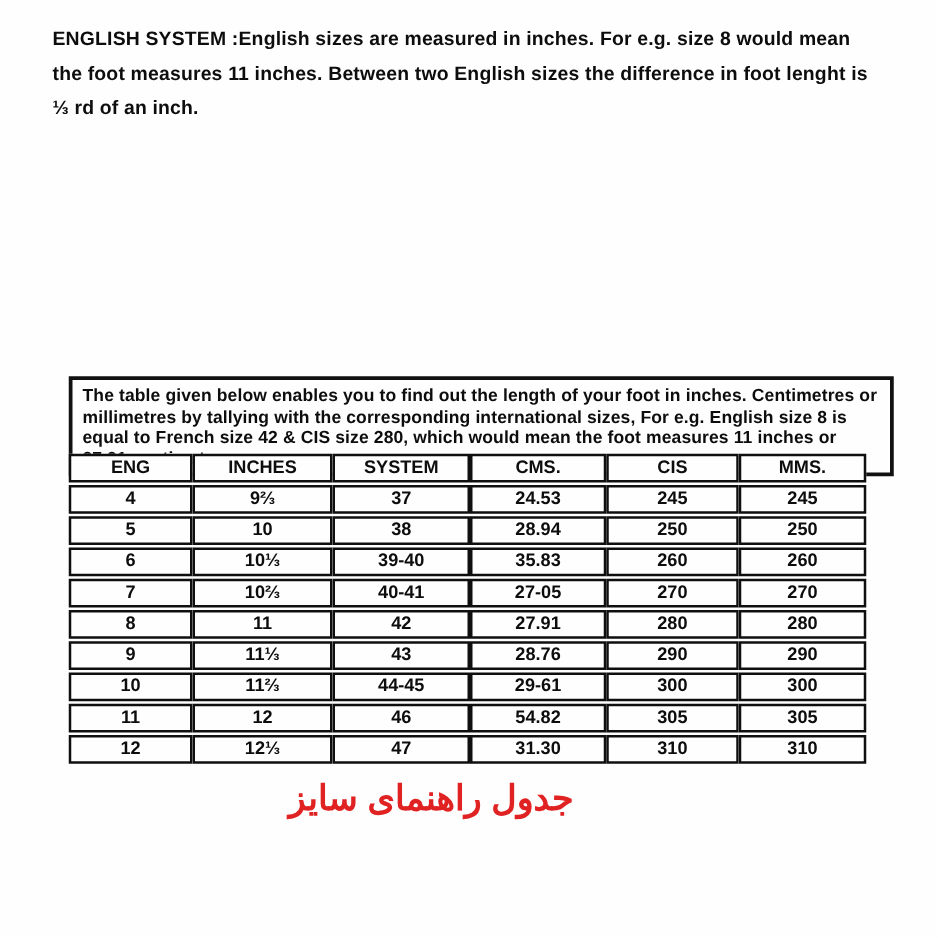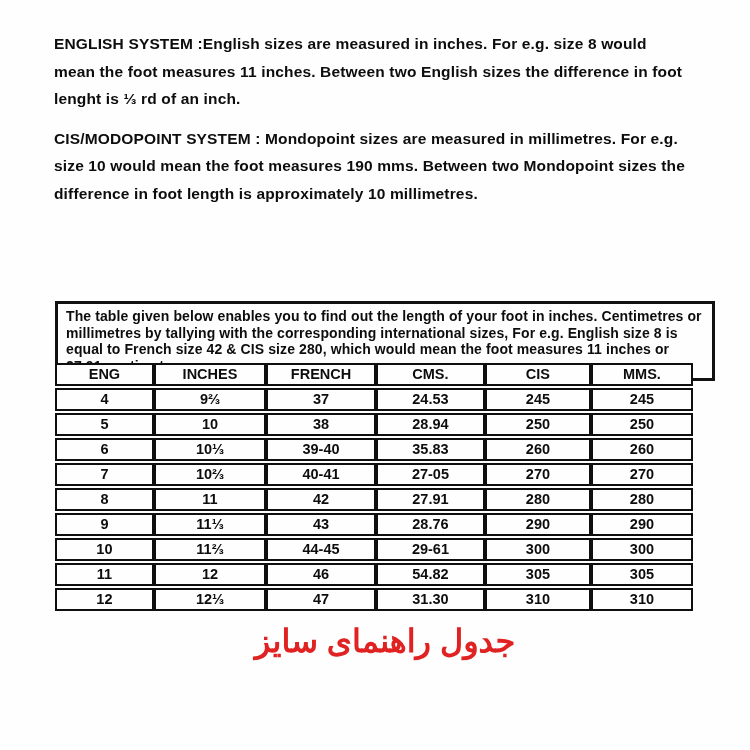--- a/index.html
+++ b/index.html
@@ -17,21 +17,21 @@
     font-weight: 700;
     overflow: hidden;
   }
   .intro {
     position: absolute;
     left: 42px;
     top: 18px;
     width: 660px;
   }
   .intro p {
-    margin: 12px;
+    margin: 0;
     font-size: 15.5px;
     line-height: 27.5px;
     letter-spacing: 0.15px;
   }
   .note-box {
     position: absolute;
     left: 55px;
     top: 301px;
     width: 638px;
     border: 3px solid #111111;
@@ -59,54 +59,52 @@
     height: 15px;
     background: #fefefe;
   }
   .caption {
     position: absolute;
     top: 622px;
     left: 0;
     width: 690px;
     text-align: center;
     direction: rtl;
-    font-size: 32px;
+    font-size: 28px;
     font-weight: 700;
     letter-spacing: 0.5px;
-    margin-left: 40px;
   }
 </style>
 </head>
 <body>
 
 <div class="page" style="background: rgb(254, 254, 254); color: rgb(13, 13, 13);">
 
   <div class="intro">
     <p>ENGLISH SYSTEM :English sizes are measured in inches. For e.g. size 8 would mean the foot measures 11 inches. Between two English sizes the difference in foot lenght is ⅓ rd of an inch.</p>
-    <p>CIS/MODOPOINT SYSTEM : Mondopoint sizes are measured in millimetres. For e.g. size 10 would mean the foot measures 190 mms. Between two Mondopoint sizes the difference in foot length is approximately 10 millimetres.</p>
   </div>
 
   <div class="note-box">
     <span>The table given below enables you to find out the length of your foot in inches. Centimetres or millimetres by tallying with the corresponding international sizes, For e.g. English size 8 is equal to French size 42 &amp; CIS size 280, which would mean the foot measures 11 inches or 27.91 centimetres.</span>
   </div>
 
   <table class="size-table">
     <colgroup>
       <col style="width:15.5%">
       <col style="width:17.6%">
       <col style="width:17.2%">
       <col style="width:17.1%">
       <col style="width:16.6%">
       <col style="width:16.0%">
     </colgroup>
     <thead>
       <tr>
         <th>ENG</th>
         <th>INCHES</th>
-        <th>FRENCH</th>
+        <th>SYSTEM</th>
         <th>CMS.</th>
         <th>CIS</th>
         <th>MMS.</th>
       </tr>
     </thead>
     <tbody id="table-body">
         <tr>
           <td>4</td>
           <td>9⅔</td>
           <td>37</td>

